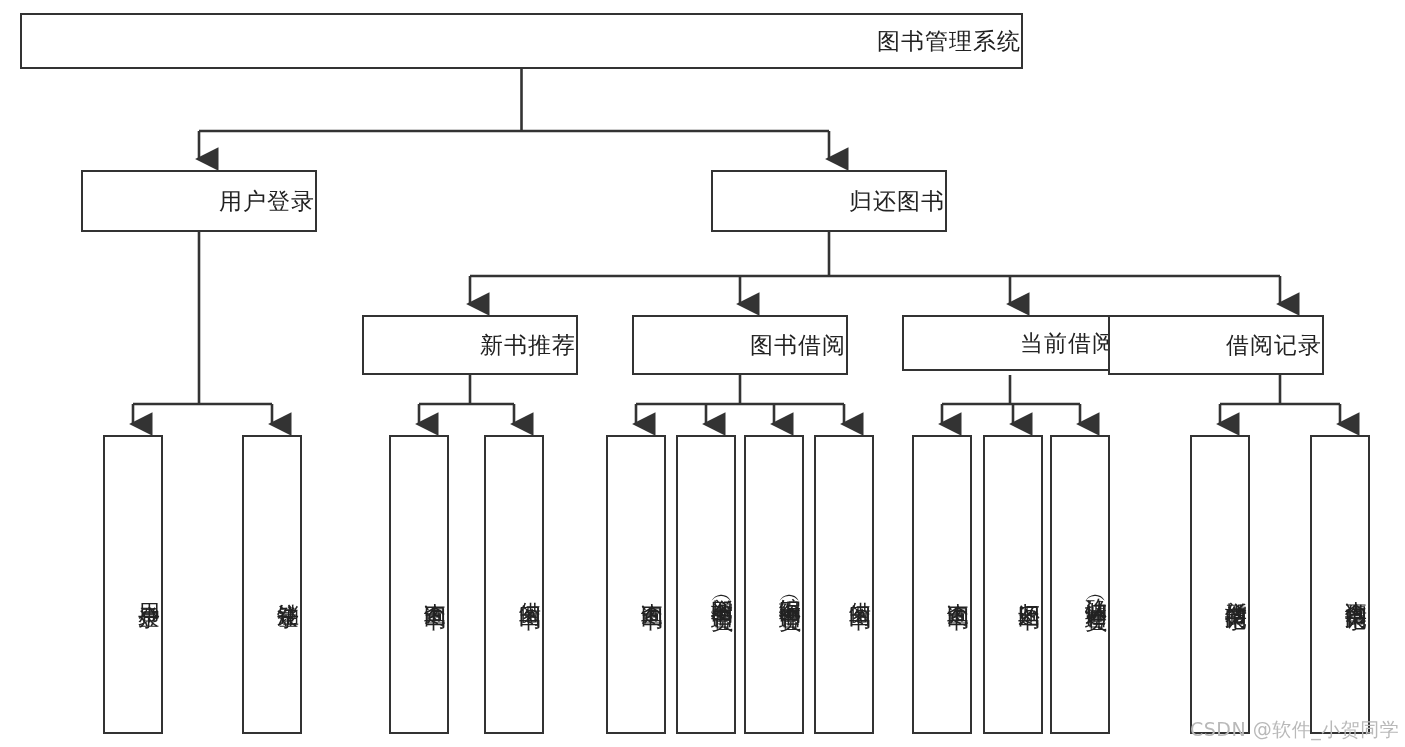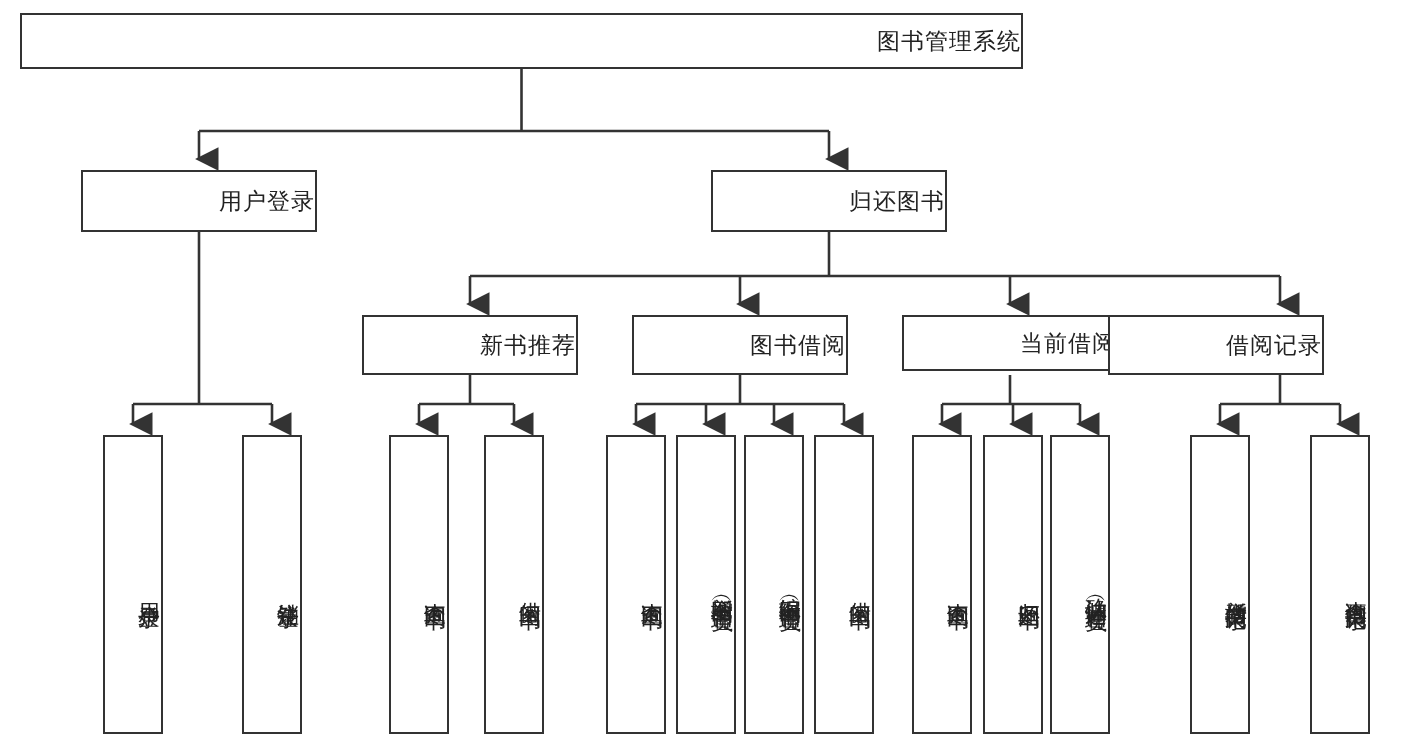--- a/index.html
+++ b/index.html
@@ -163,13 +163,14 @@
       <div class="node vert" style="left: 1050px; top: 435px; width: 60px; height: 299px;">
         <span class="label">确认归还（管理员）</span>
       </div>
       <div class="node vert" style="left: 1190px; top: 435px; width: 60px; height: 299px;">
         <span class="label">新增借阅记录</span>
       </div>
       <div class="node vert" style="left: 1310px; top: 435px; width: 60px; height: 299px;">
         <span class="label">查询借阅记录</span>
       </div>
     </div>
+  <div class="watermark" style="left: 1190px; top: 717px;">CSDN @软件_小贺同学</div>
 </div>
 
 </body></html>

